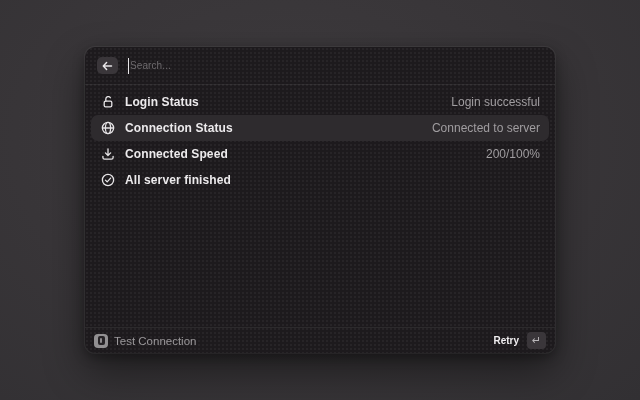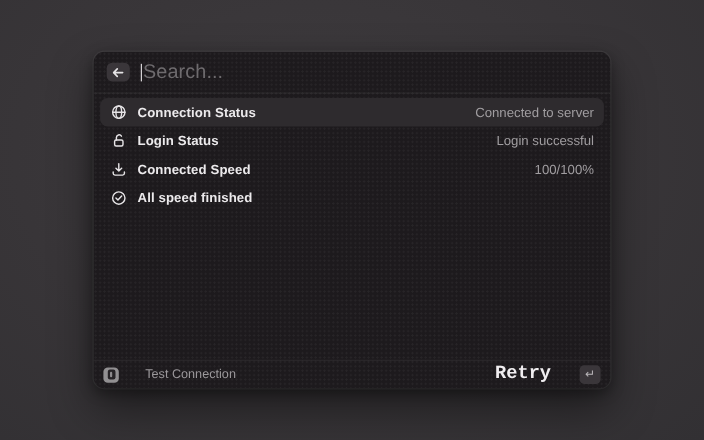--- a/index.html
+++ b/index.html
@@ -46,21 +46,21 @@
   .search-input-wrap {
     display: flex; align-items: center; flex: 1 1 auto;
   }
   .caret {
     width: 1px; height: 16px;
     background: #e9e7e9;
     margin-right: 1px;
   }
   .search-placeholder {
     color: #6e6b6e;
-    font-size: 18px;
+    font-size: 10px;
     letter-spacing: 0.1px;
   }
 
   
   .list {
     flex: 1 1 auto;
     padding: 4px 6px;
   }
   .row {
     height: 26px;
@@ -91,21 +91,21 @@
     white-space: nowrap;
   }
 
   
   .footer {
     flex: 0 0 26px;
     border-top: 1px solid rgba(255,255,255,0.07);
     display: flex;
     align-items: center;
     padding: 0 9px;
-    gap: 24px;
+    gap: 6px;
   }
   .app-icon {
     width: 14px; height: 14px;
     border-radius: 4px;
     background: #929092;
     display: flex; align-items: center; justify-content: center;
     flex: 0 0 auto;
   }
   .app-icon .inner {
     width: 7px; height: 9px;
@@ -118,24 +118,23 @@
     border-radius: 1px;
     background: #8d8a8d;
   }
   .footer .app-name {
     color: #9b989b;
     font-size: 11.5px;
   }
   .footer .spacer { flex: 1 1 auto; }
   .footer .action-label {
     color: #f0eef0;
-    font-size: 17px;
+    font-size: 10px;
     font-weight: 700;
     margin-right: 2px;
-    font-family: Liberation Mono, monospace;
   }
   .key-cap {
     min-width: 19px; height: 17px;
     padding: 0 3px;
     border-radius: 4px;
     background: #3a363a;
     color: #b9b6b9;
     font-size: 11px;
     display: flex; align-items: center; justify-content: center;
   }
@@ -153,59 +152,59 @@
         </svg>
       </span>
     </div>
     <div class="search-input-wrap">
       <span class="caret"></span>
       <span class="search-placeholder">Search...</span>
     </div>
   </div>
 
   <div class="list" id="list">
+      <div class="row">
+    <span class="icon">
+          <svg width="14" height="14" viewBox="0 0 14 14" fill="none" stroke="#e6e4e6" stroke-width="1.3" stroke-linecap="round" stroke-linejoin="round">
+       <rect x="3.2" y="6.2" width="7.6" height="5.6" rx="1.4"></rect>
+       <path d="M4.8 6.2 V4.1 a2.5 2.5 0 0 1 4.6-1.35"></path>
+     </svg>
+        </span>
+    <span class="title">Login Status</span>
+    <span class="value">Login successful</span>
+  </div>
       <div class="row selected">
     <span class="icon">
           <svg width="14" height="14" viewBox="0 0 14 14" fill="none" stroke="#e6e4e6" stroke-width="1.3" stroke-linecap="round" stroke-linejoin="round">
        <circle cx="7" cy="7" r="5.6"></circle>
        <ellipse cx="7" cy="7" rx="2.6" ry="5.6"></ellipse>
        <path d="M1.4 7 H12.6"></path>
      </svg>
         </span>
     <span class="title">Connection Status</span>
     <span class="value">Connected to server</span>
   </div>
       <div class="row">
     <span class="icon">
           <svg width="14" height="14" viewBox="0 0 14 14" fill="none" stroke="#e6e4e6" stroke-width="1.3" stroke-linecap="round" stroke-linejoin="round">
-       <rect x="3.2" y="6.2" width="7.6" height="5.6" rx="1.4"></rect>
-       <path d="M4.8 6.2 V4.1 a2.5 2.5 0 0 1 4.6-1.35"></path>
-     </svg>
-        </span>
-    <span class="title">Login Status</span>
-    <span class="value">Login successful</span>
-  </div>
-      <div class="row">
-    <span class="icon">
-          <svg width="14" height="14" viewBox="0 0 14 14" fill="none" stroke="#e6e4e6" stroke-width="1.3" stroke-linecap="round" stroke-linejoin="round">
        <path d="M7 1.8 V8.2 M4.4 5.9 L7 8.5 l2.6-2.6"></path>
        <path d="M1.9 9.3 v1.3 a1.6 1.6 0 0 0 1.6 1.6 h7 a1.6 1.6 0 0 0 1.6-1.6 V9.3"></path>
      </svg>
         </span>
     <span class="title">Connected Speed</span>
-    <span class="value">100/100%</span>
+    <span class="value">200/100%</span>
   </div>
       <div class="row">
     <span class="icon">
           <svg width="14" height="14" viewBox="0 0 14 14" fill="none" stroke="#e6e4e6" stroke-width="1.3" stroke-linecap="round" stroke-linejoin="round">
        <circle cx="7" cy="7" r="5.6"></circle>
        <path d="M4.4 7.1 l1.8 1.8 3.4-3.8"></path>
      </svg>
         </span>
-    <span class="title">All speed finished</span>
+    <span class="title">All server finished</span>
   </div>
     </div>
 
   <div class="footer">
     <div class="app-icon">
       <div class="inner">
           <div class="slit"></div>
         </div>
     </div>
     <span class="app-name">Test Connection</span>

